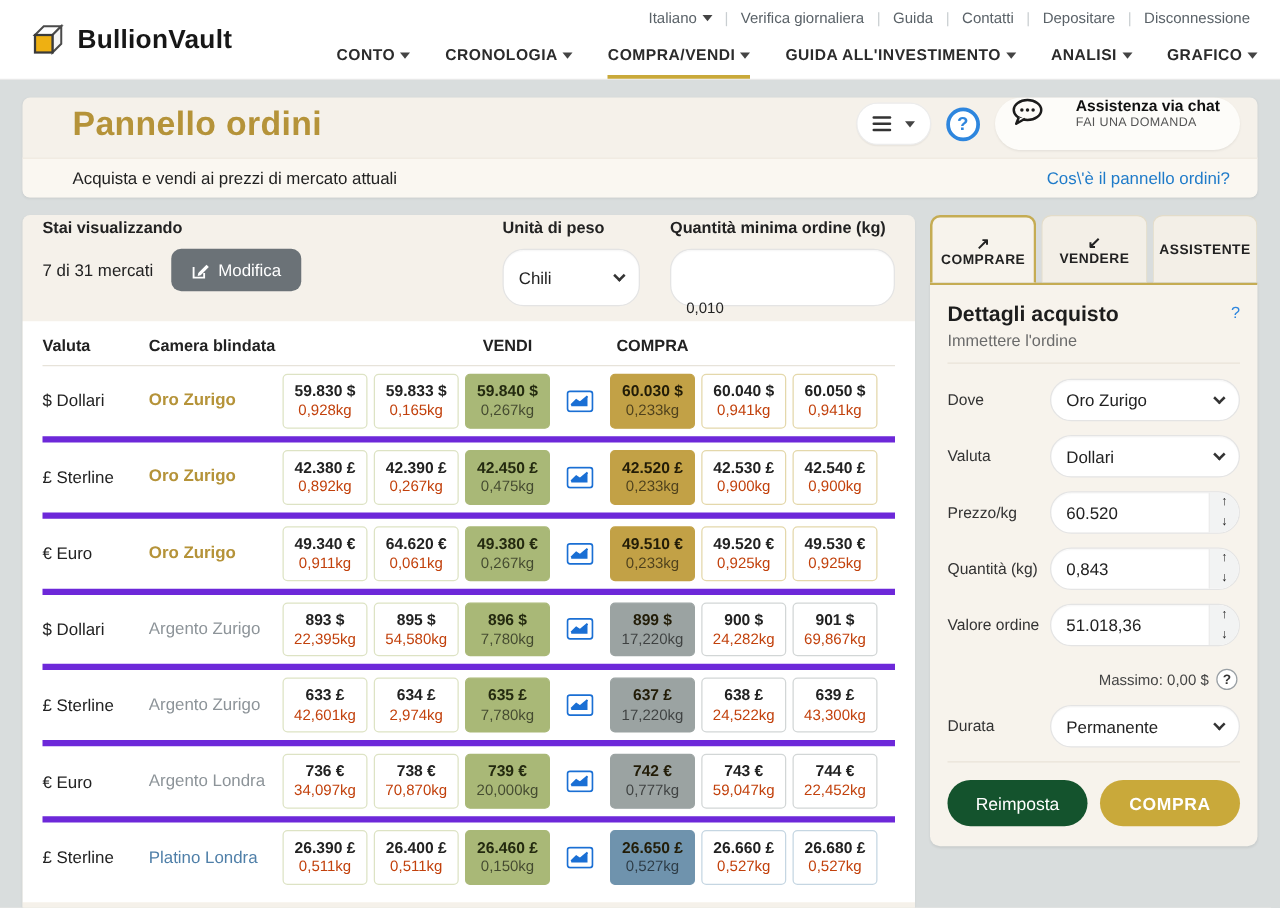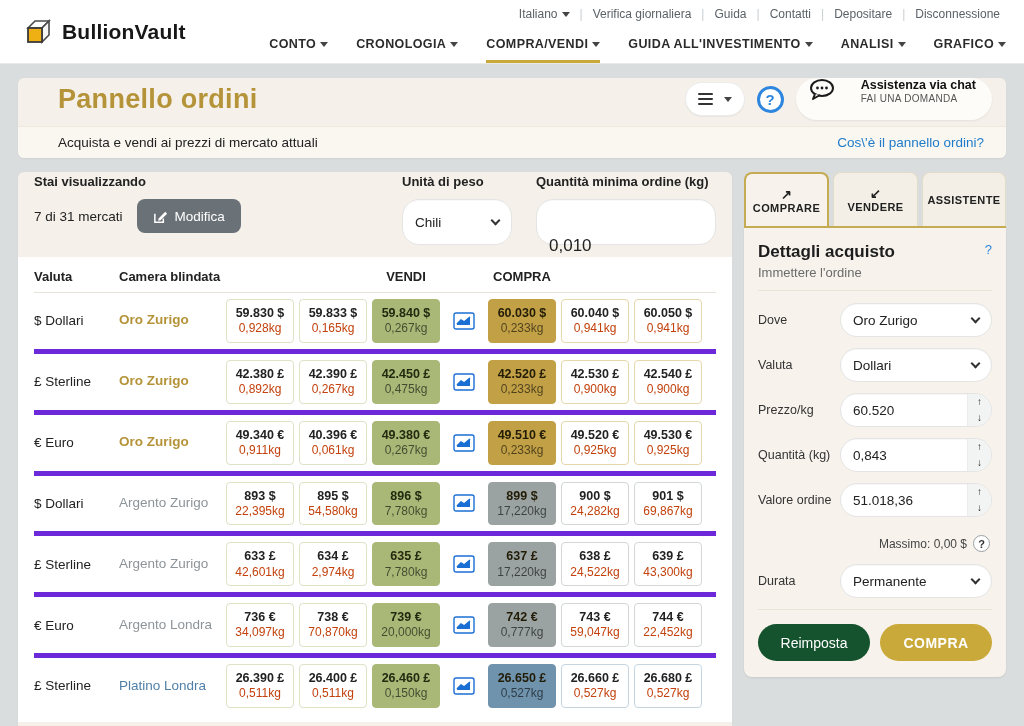--- a/index.html
+++ b/index.html
@@ -59,21 +59,21 @@
   .viewing-count { font-size:13.5px; color:#222; }
   .modify-btn { background:#6b7277; color:#fff; border:none; border-radius:8px; height:34px;
     padding:0 16px; font-size:13.5px; display:flex; align-items:center; gap:7px; cursor:pointer; }
   .pill { background:#fff; border:1px solid #e4e4e4; border-radius:17px; height:46px;
     display:flex; align-items:center; padding:0 12px; font-size:13.5px; color:#222;
     box-shadow:inset 0 1px 1px rgba(0,0,0,.03); }
   .select-pill { justify-content:space-between; cursor:pointer; width:110px; }
   .chev { width:7px; height:7px; border-right:2px solid #333; border-bottom:2px solid #333;
     transform:rotate(45deg); margin-top:-4px; }
   .qty-input { width:180px; }
-  .qty-input input { border:none; outline:none; width:100%; font-size:17px; color:#222;
+  .qty-input input { border:none; outline:none; width:100%; font-size:12px; color:#222;
     font-family:"Liberation Sans",sans-serif; background:transparent;margin-top:48px; }
 
   .table-wrap { background:#fff; padding:4px 16px 8px 16px; }
   .tgrid { display:grid; grid-template-columns:80px 102px 68px 68px 68px 38px 68px 68px 68px;
     column-gap:5px; align-items:center; }
   .thead { padding:8px 0 8px 0; border-bottom:1px solid #e7e3da; }
   .th { font-size:13px; font-weight:bold; color:#222; }
   .th-sell { grid-column:5; text-align:center; }
   .th-buy { grid-column:7; text-align:center; }
   .trow { padding:6px 0; border-bottom:5px solid #6d28d9; }
@@ -327,21 +327,21 @@
   </div>
 
   <div class="tgrid trow row-gold">
     <span class="cur">€ Euro</span>
     <span class="vault vault-gold">Oro Zurigo</span>
     <div class="pcell sell-cell">
       <span class="price">49.340 €</span>
                 <span class="qty">0,911kg</span>
     </div>
     <div class="pcell sell-cell">
-      <span class="price">40.396 €</span>
+      <span class="price">64.620 €</span>
                 <span class="qty">0,061kg</span>
     </div>
     <div class="pcell sell-cell best-sell">
       <span class="price">49.380 €</span>
                 <span class="qty">0,267kg</span>
     </div>
     <div class="chart-btn">
       <svg width="22" height="18" viewBox="0 0 22 18">
         <rect x="1" y="1" width="20" height="16" rx="2" fill="#fff" stroke="#1a6fd4" stroke-width="1.4"></rect>
         <path d="M4 12 L8 8 L11 10 L17 5 L17 13 L4 13 Z" fill="#1a6fd4"></path>

